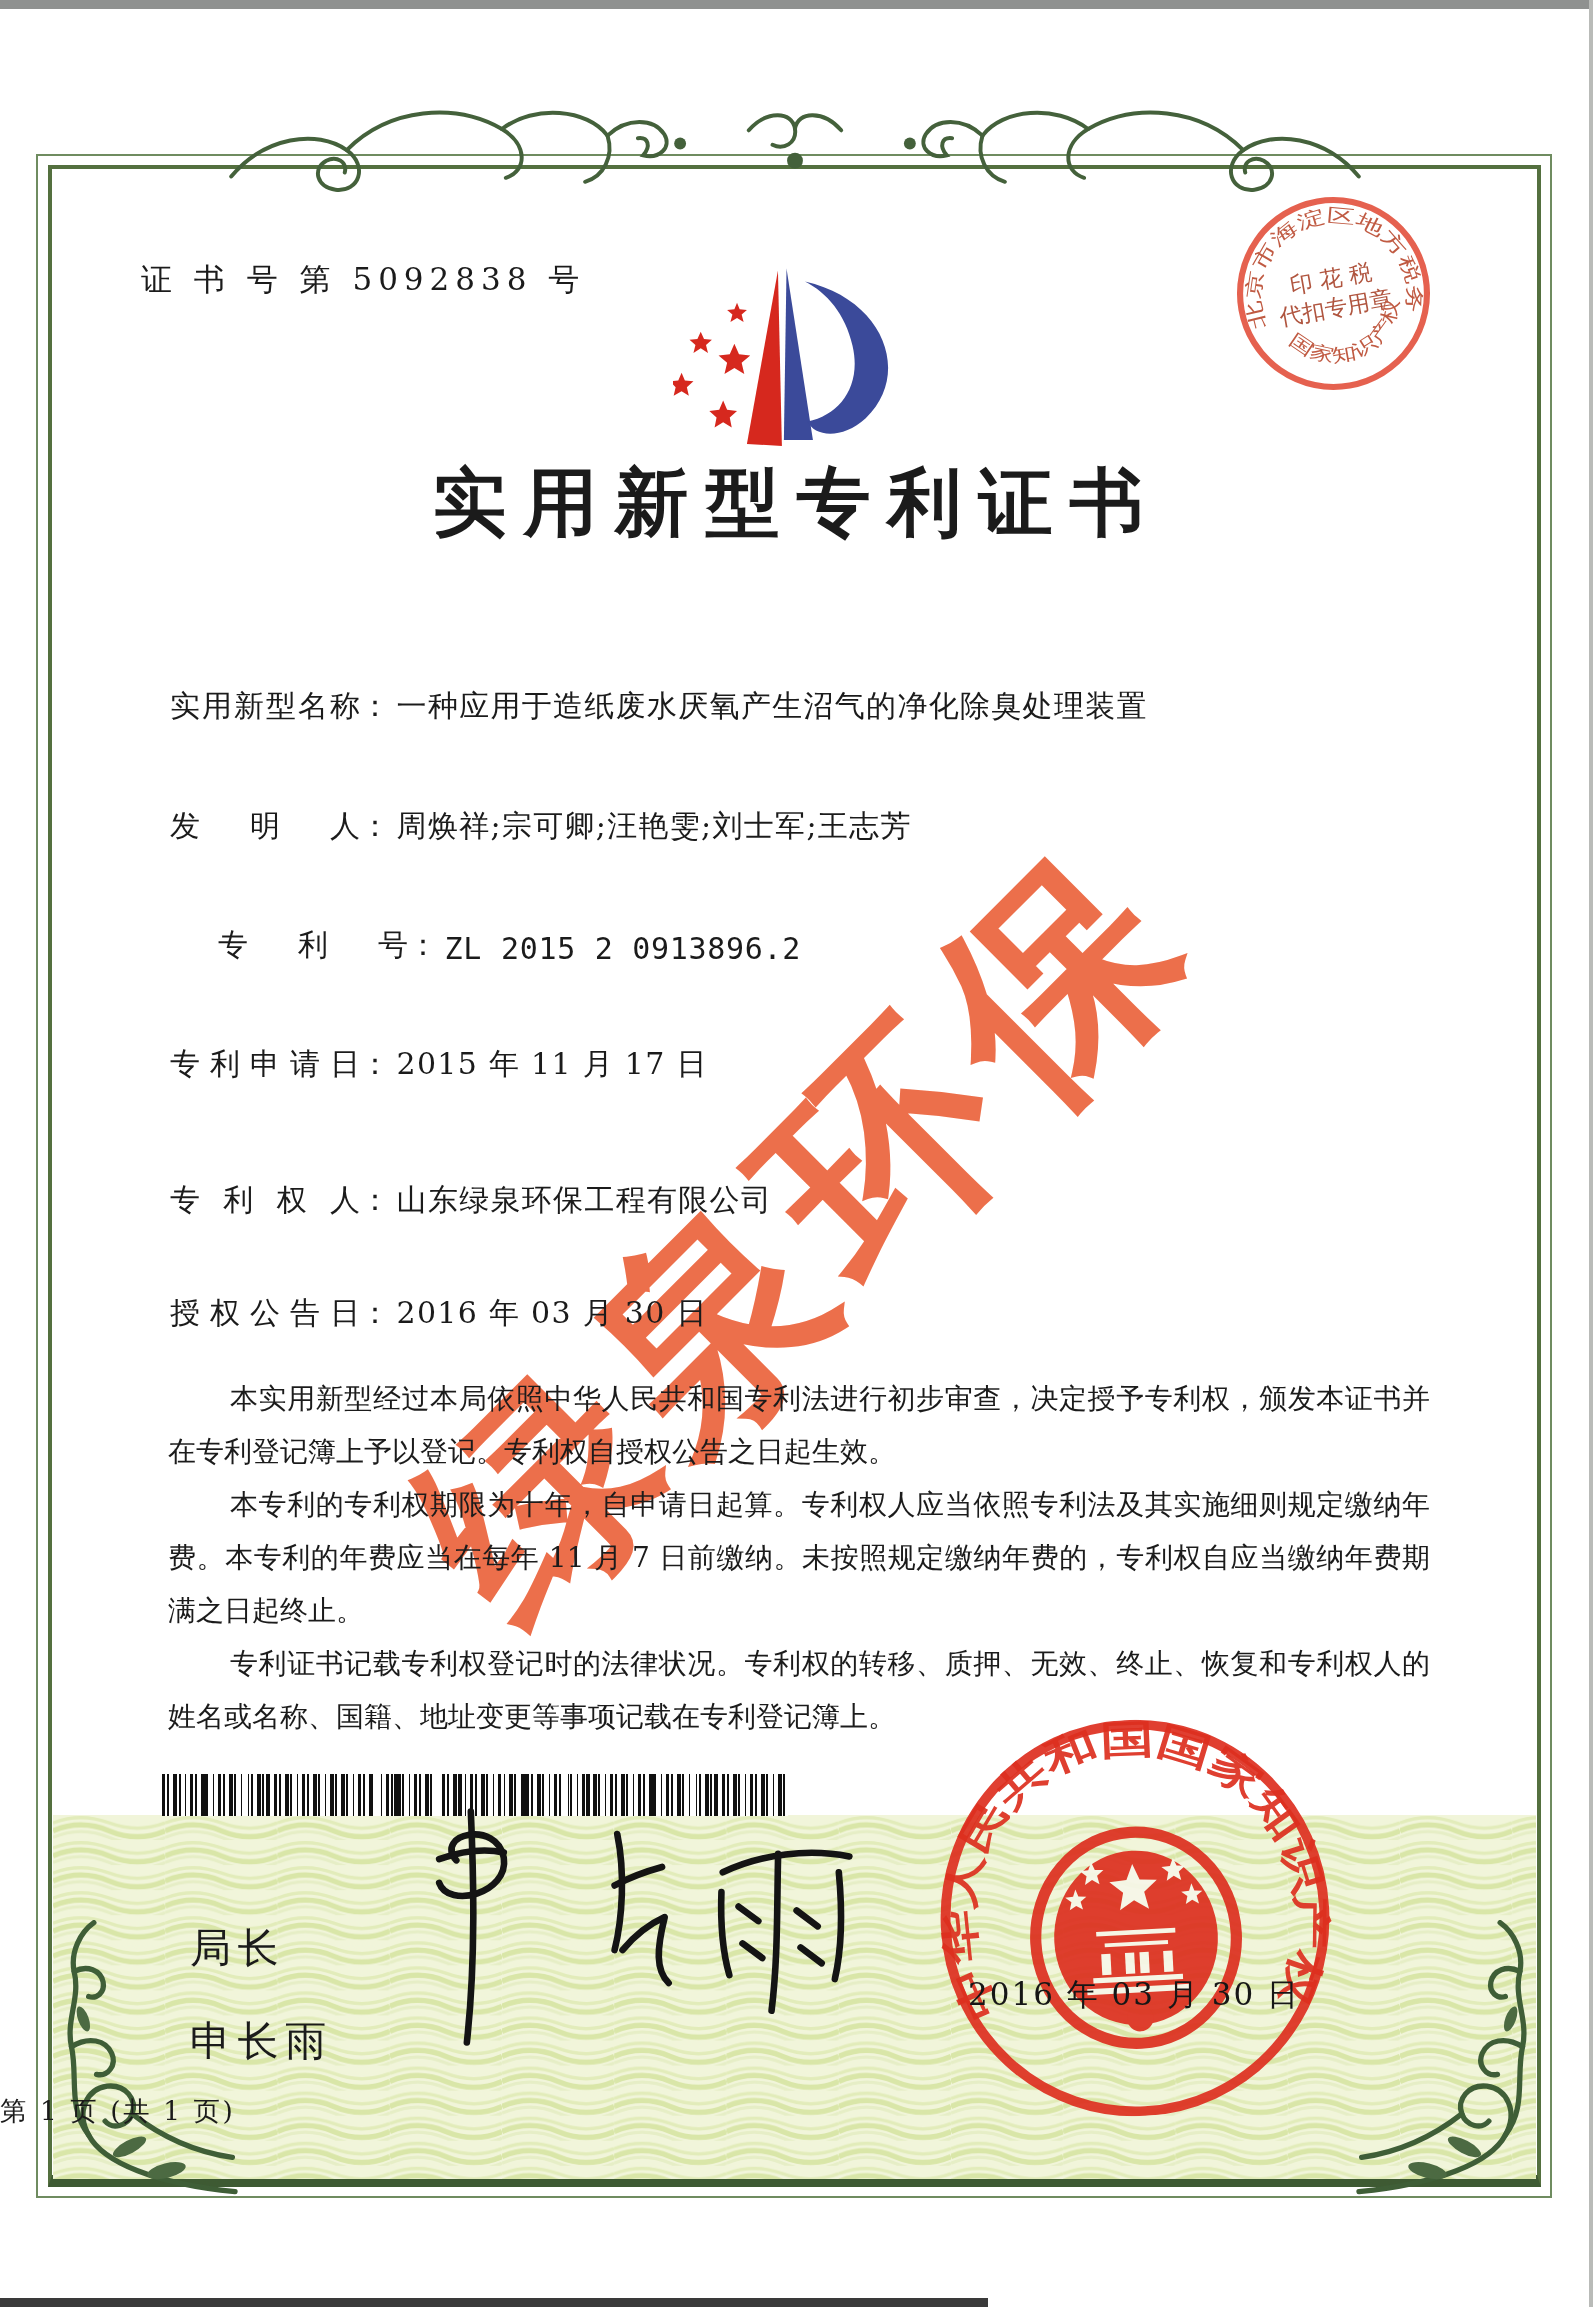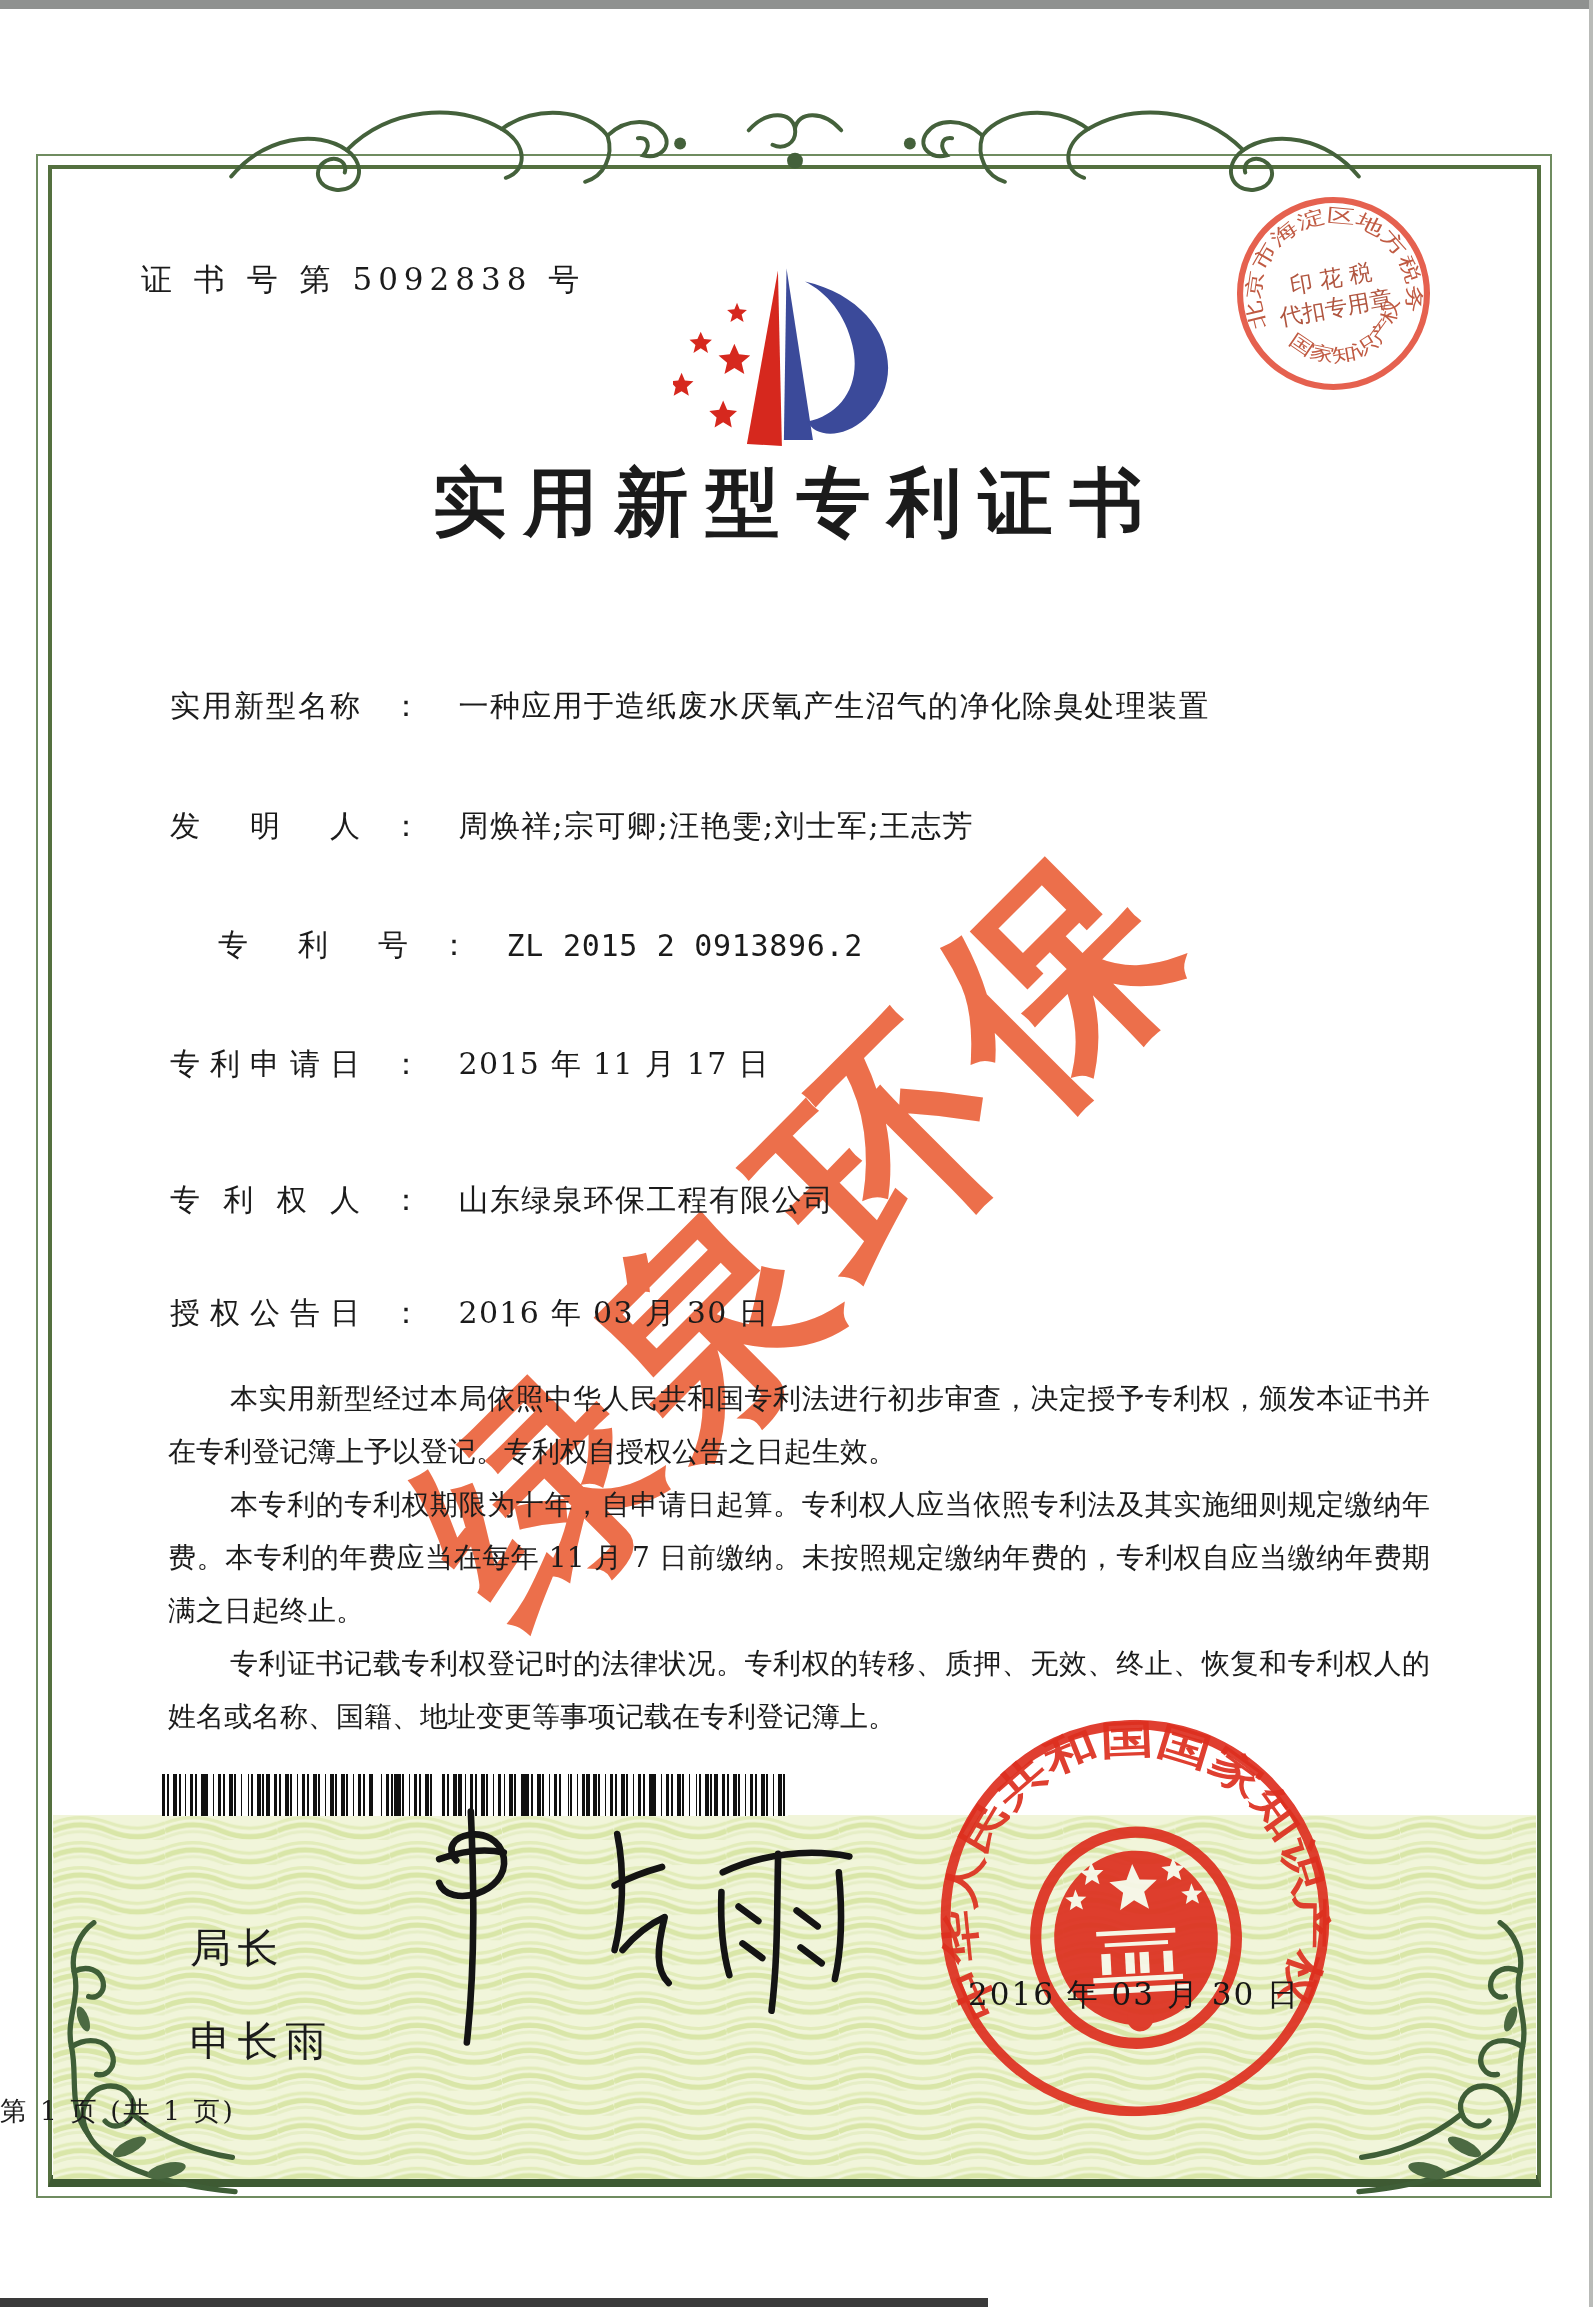--- a/index.html
+++ b/index.html
@@ -17,21 +17,21 @@
   
   .waveband{position:absolute;left:53px;top:1815px;width:1483px;height:364px;z-index:0;}
   
   .cert-no{position:absolute;left:141px;top:259px;font-size:31px;letter-spacing:6px;z-index:2;
            font-family:"DejaVu Serif","Liberation Serif",serif;}
   .logo{position:absolute;left:673px;top:263px;width:231px;height:193px;z-index:2;}
   .title{position:absolute;left:0;top:454px;width:1545px;text-align:center;font-size:74px;
          font-weight:bold;letter-spacing:17px;z-index:2;margin-left:24px;}
   
   .fields{position:absolute;left:170px;top:686px;width:1267px;z-index:2;}
-  .frow{position:absolute;left:0;display:flex;align-items:center;font-size:30px;white-space:nowrap;gap:31px;}
+  .frow{position:absolute;left:0;display:flex;align-items:flex-end;font-size:30px;white-space:nowrap;}
   .frow:nth-child(1){top:0;}
   .frow:nth-child(2){top:120px;}
   .frow:nth-child(3){top:239px;margin-left:48px;}
   .frow:nth-child(4){top:358px;}
   .frow:nth-child(5){top:494px;}
   .frow:nth-child(6){top:607px;}
   .flabel{display:inline-block;width:190px;text-align:justify;text-align-last:justify;}
   .fcolon{display:inline-block;}
   .fvalue{display:inline-block;margin-left:6.6px;letter-spacing:1.3px;}
   .fvalue.mono{font-family:"DejaVu Sans Mono","Liberation Mono",monospace;letter-spacing:0.7px;}

